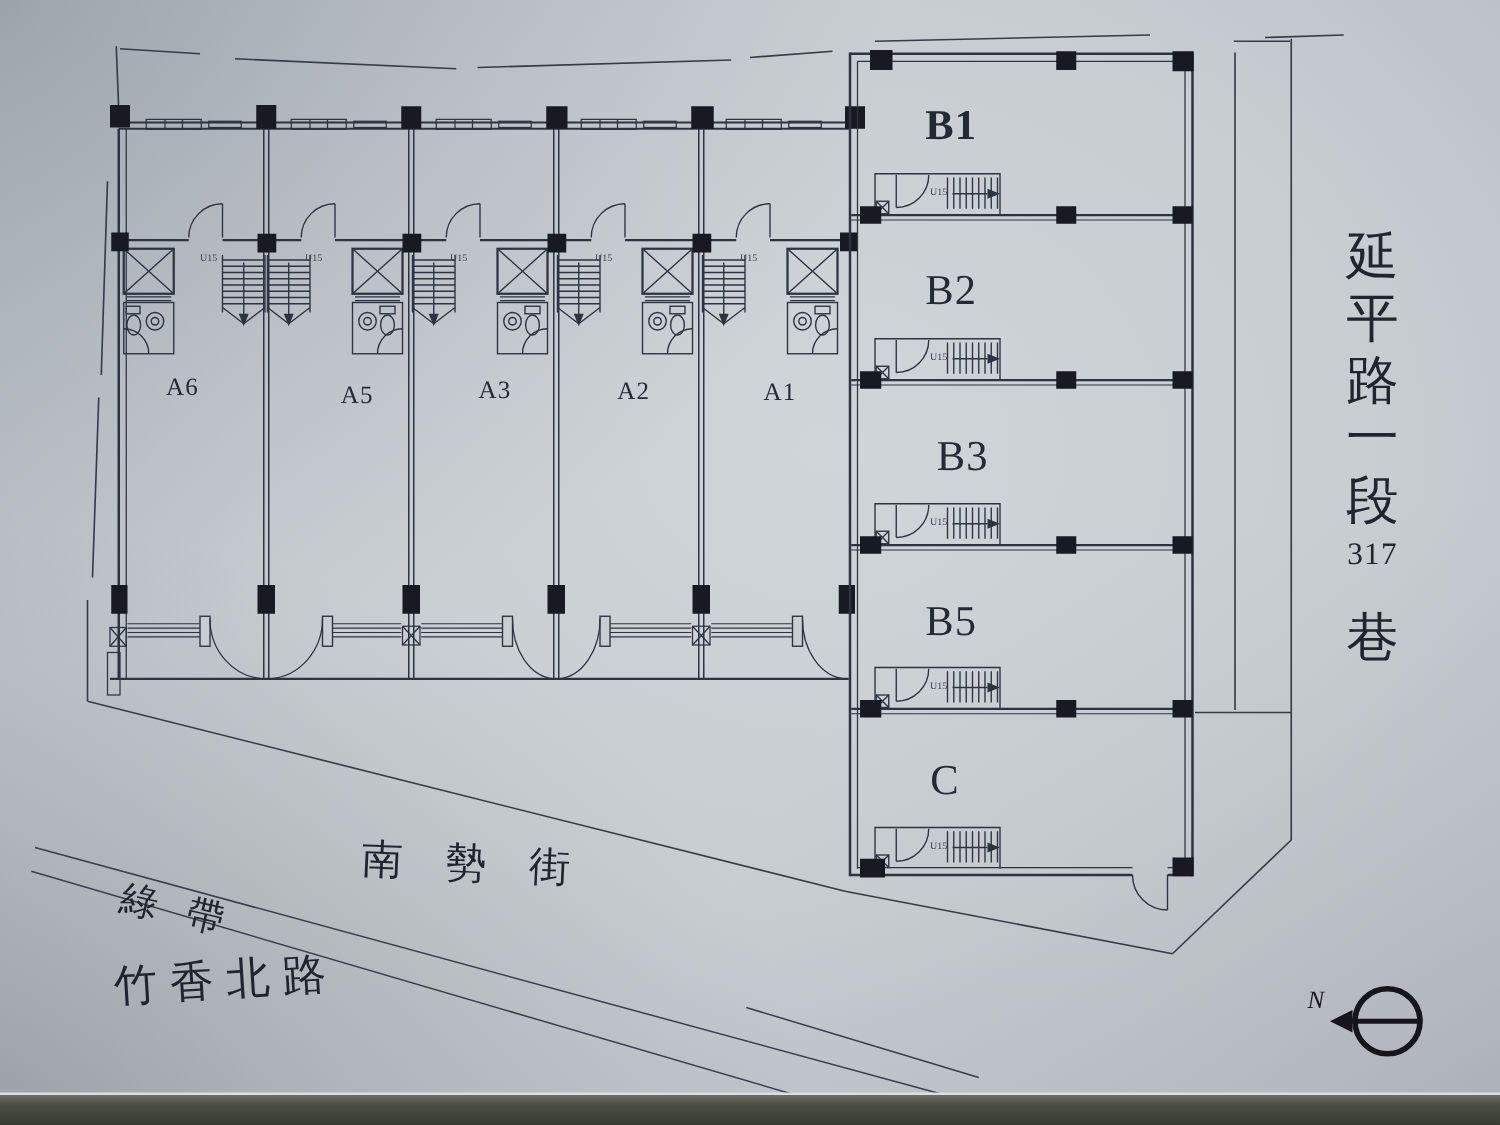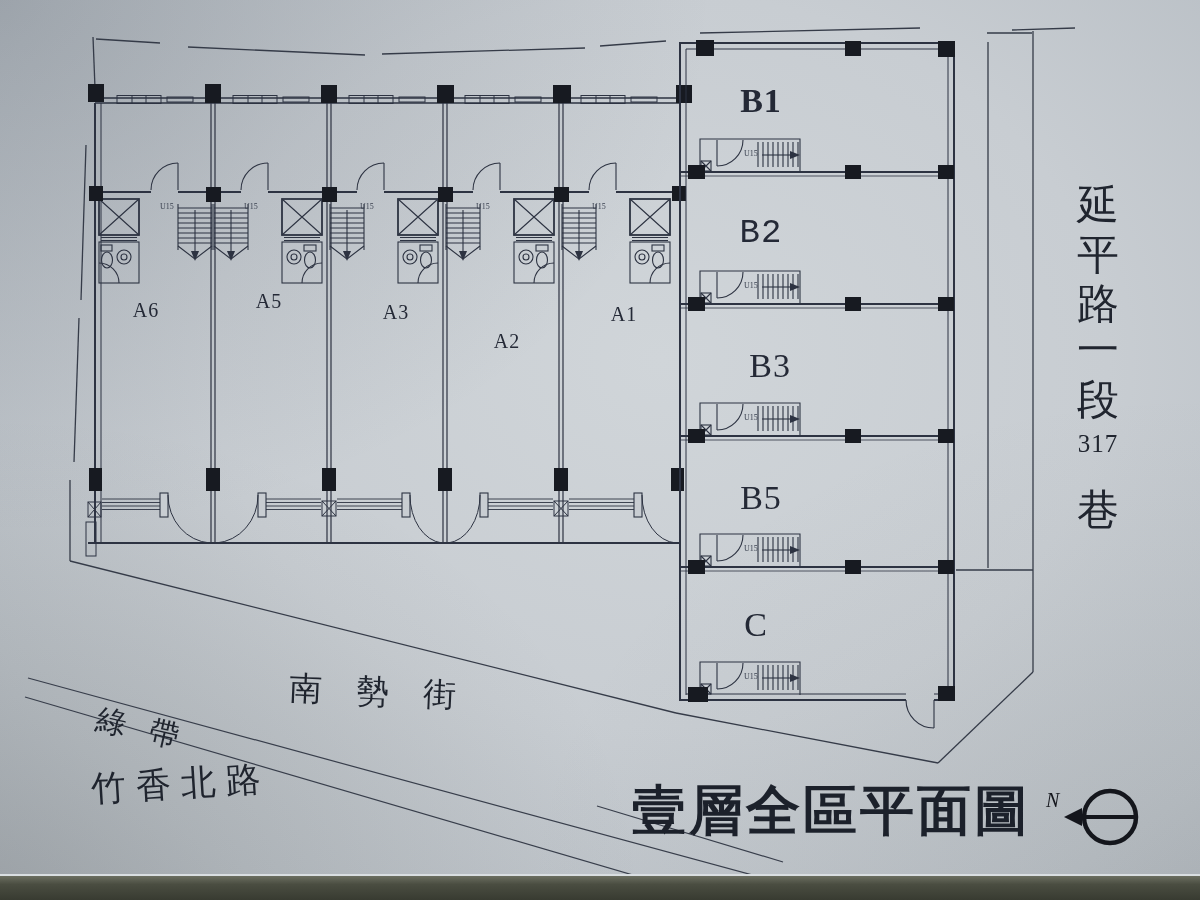--- a/index.html
+++ b/index.html
@@ -244,27 +244,27 @@
     </g>
 
     <g stroke="#14161c" fill="none">
       <circle cx="1110" cy="817" r="26" stroke-width="4.5"></circle>
       <path d="M1070,817H1136" stroke-width="4"></path>
       <polygon points="1064,817 1082,808 1082,826" fill="#14161c" stroke="none"></polygon>
     </g>
   </svg>
 
   <div class="lbl unit-a" style="left:116px;top:300px;">A6</div>
-  <div class="lbl unit-a" style="left:239px;top:291px;">A5</div>
+  <div class="lbl unit-a" style="left:239px;top:306px;text-align:right;">A5</div>
   <div class="lbl unit-a" style="left:366px;top:302px;">A3</div>
-  <div class="lbl unit-a" style="left:477px;top:303px;margin-top:28px;">A2</div>
+  <div class="lbl unit-a" style="left:477px;top:303px;">A2</div>
   <div class="lbl unit-a" style="left:594px;top:304px;">A1</div>
 
   <div class="lbl unit-b" style="left:731px;top:84px;font-weight:bold;">B1</div>
-  <div class="lbl unit-b" style="left:731px;top:216px;font-family:Liberation Mono, monospace;">B2</div>
+  <div class="lbl unit-b" style="left:731px;top:216px;">B2</div>
   <div class="lbl unit-b" style="left:731px;top:349px;text-align:right;">B3</div>
   <div class="lbl unit-b" style="left:731px;top:481px;">B5</div>
   <div class="lbl unit-b" style="left:726px;top:608px;">C</div>
 
   <div class="lbl u15" style="left:160px;top:203px;">U15</div>
   <div class="lbl u15" style="left:244px;top:203px;">U15</div>
   <div class="lbl u15" style="left:360px;top:203px;">U15</div>
   <div class="lbl u15" style="left:476px;top:203px;">U15</div>
   <div class="lbl u15" style="left:592px;top:203px;">U15</div>
   <div class="lbl u15" style="left:744px;top:150px;">U15</div>
@@ -278,17 +278,16 @@
   <div class="vchar" style="top:276px;">路</div>
   <div class="vchar" style="top:322px;">一</div>
   <div class="vchar" style="top:372px;">段</div>
   <div class="vchar vnum" style="top:430px;">317</div>
   <div class="vchar" style="top:482px;">巷</div>
 
   <div class="lbl street" style="left:290px;top:672px;font-size:33px;letter-spacing:34px;transform:rotate(2.5deg);transform-origin:left top;">南勢街</div>
   <div class="lbl street" style="left:100px;top:704px;font-size:30px;letter-spacing:24px;transform:rotate(13deg);transform-origin:left top;">綠帶</div>
   <div class="lbl street" style="left:90px;top:772px;font-size:35px;letter-spacing:10px;transform:rotate(-3.5deg);transform-origin:left top;">竹香北路</div>
 
-  <div class="lbl" id="title-text" style="left:632px;top:784px;width:420px;">壹層全區平面圖</div>
   <div class="lbl" id="north-n" style="left:1046px;top:790px;">N</div>
 
   <div id="photo-edge"></div>
 </div>
 
 </body></html>

